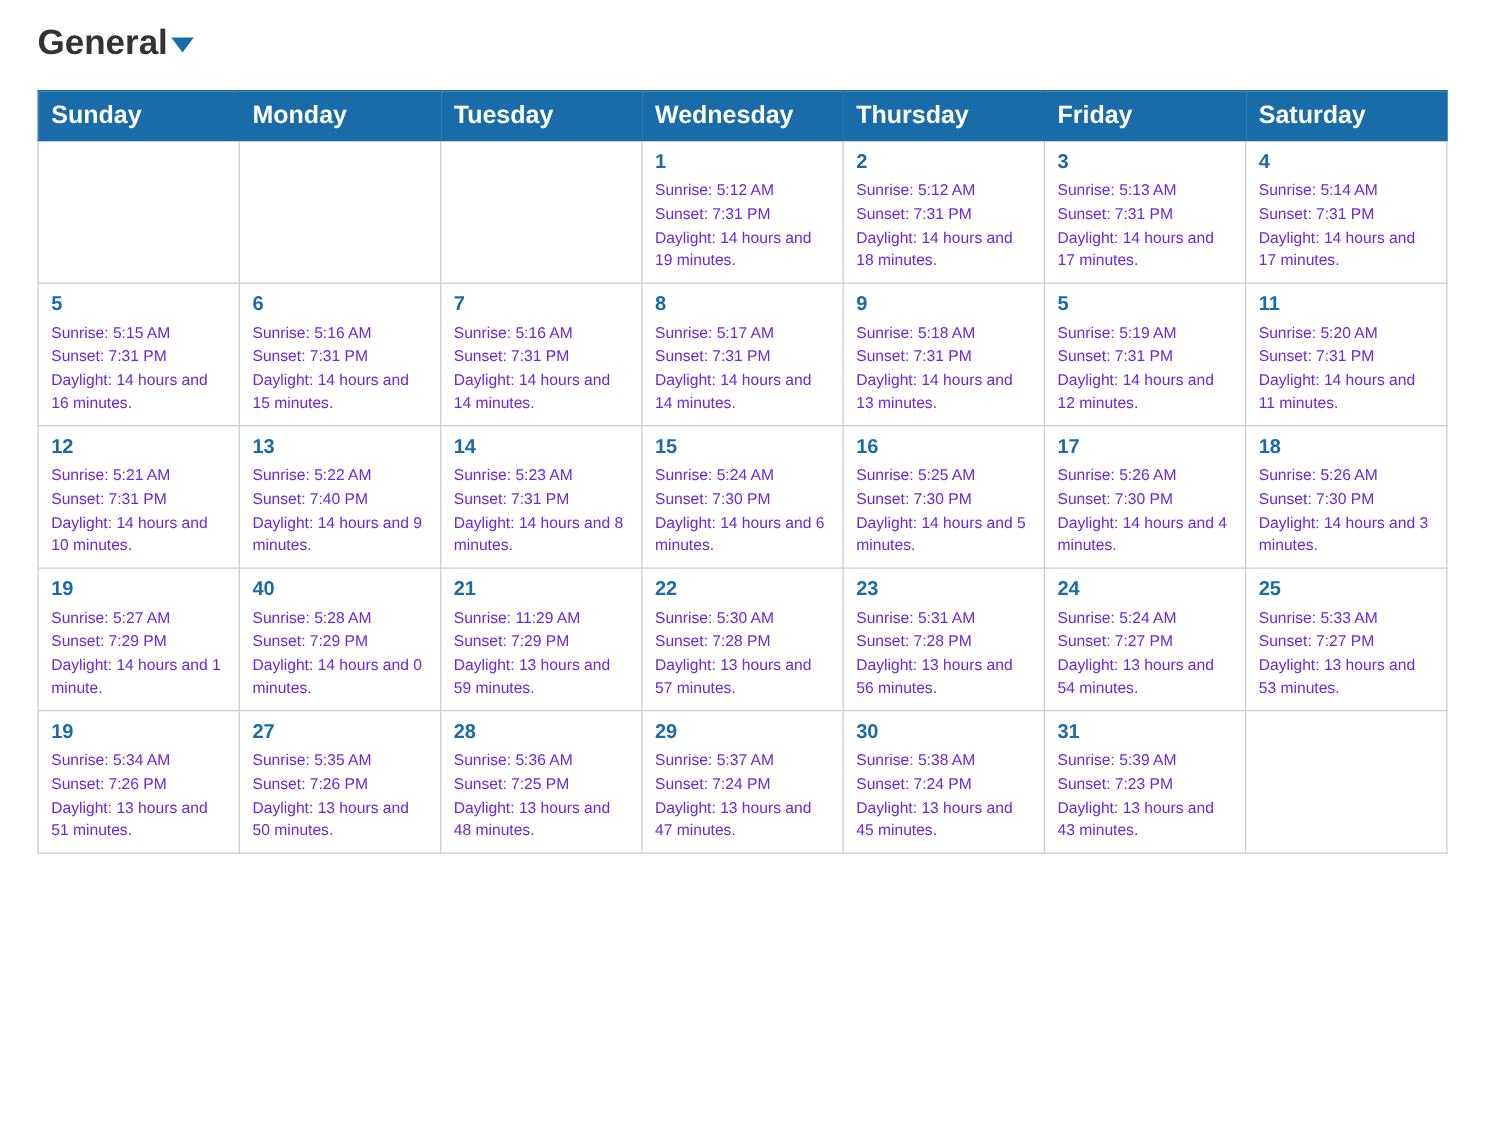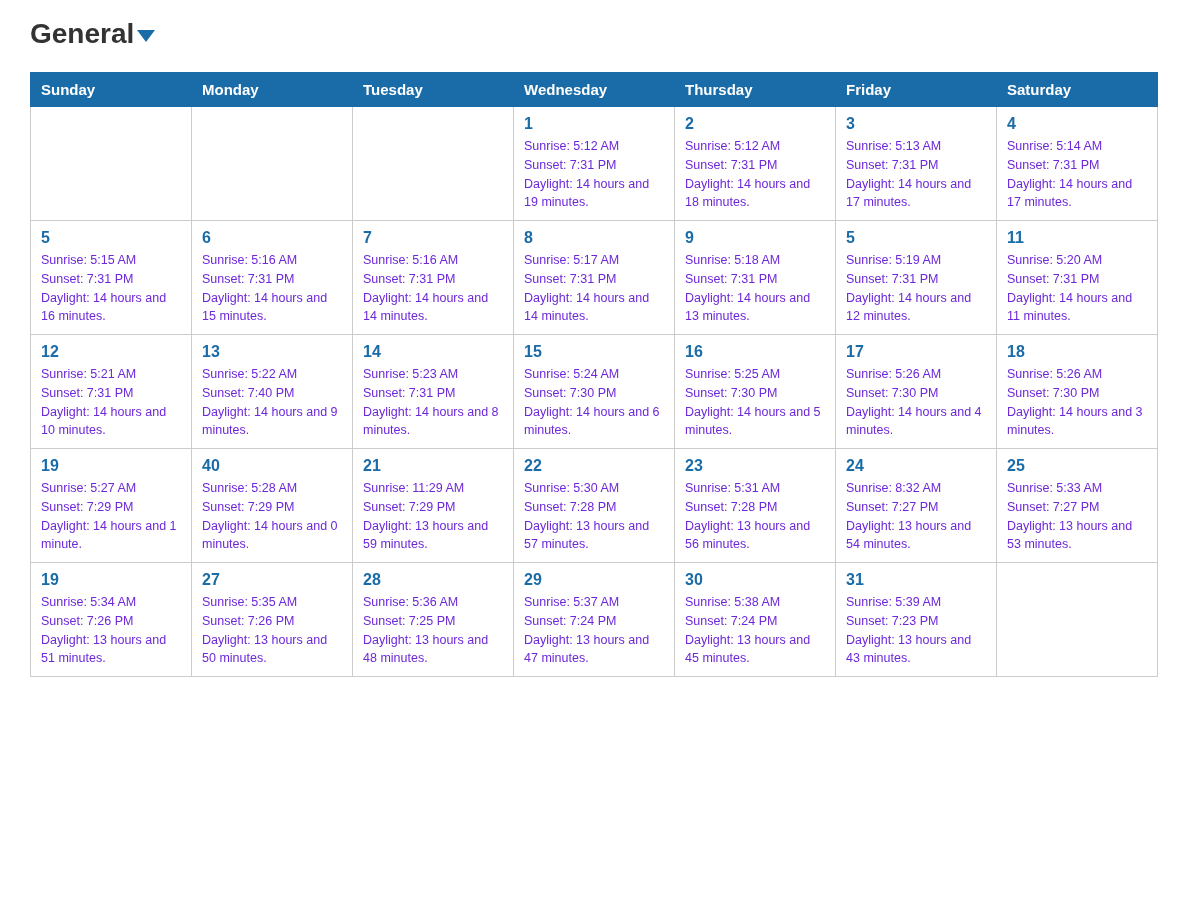--- a/index.html
+++ b/index.html
@@ -55,21 +55,21 @@
     table {
       width: 100%;
       border-collapse: collapse;
       table-layout: fixed;
     }
     thead tr {
       background-color: #1a6ca8;
     }
     thead th {
       color: #fff;
-      font-size: 15px;
+      font-size: 20px;
       font-weight: bold;
       padding: 8px 10px;
       text-align: left;
       border: 1px solid #1a6ca8;
     }
     tbody td {
       border: 1px solid #ccc;
       vertical-align: top;
       padding: 8px 10px;
       font-size: 13px;
@@ -294,21 +294,21 @@
         </td>
         <td>
           <span class="day-num">23</span>
           <div class="day-info">Sunrise: 5:31 AM
 Sunset: 7:28 PM
 Daylight: 13 hours
 and 56 minutes.</div>
         </td>
         <td>
           <span class="day-num">24</span>
-          <div class="day-info">Sunrise: 8:32 AM
+          <div class="day-info">Sunrise: 5:24 AM
 Sunset: 7:27 PM
 Daylight: 13 hours
 and 54 minutes.</div>
         </td>
         <td>
           <span class="day-num">25</span>
           <div class="day-info">Sunrise: 5:33 AM
 Sunset: 7:27 PM
 Daylight: 13 hours
 and 53 minutes.</div>

